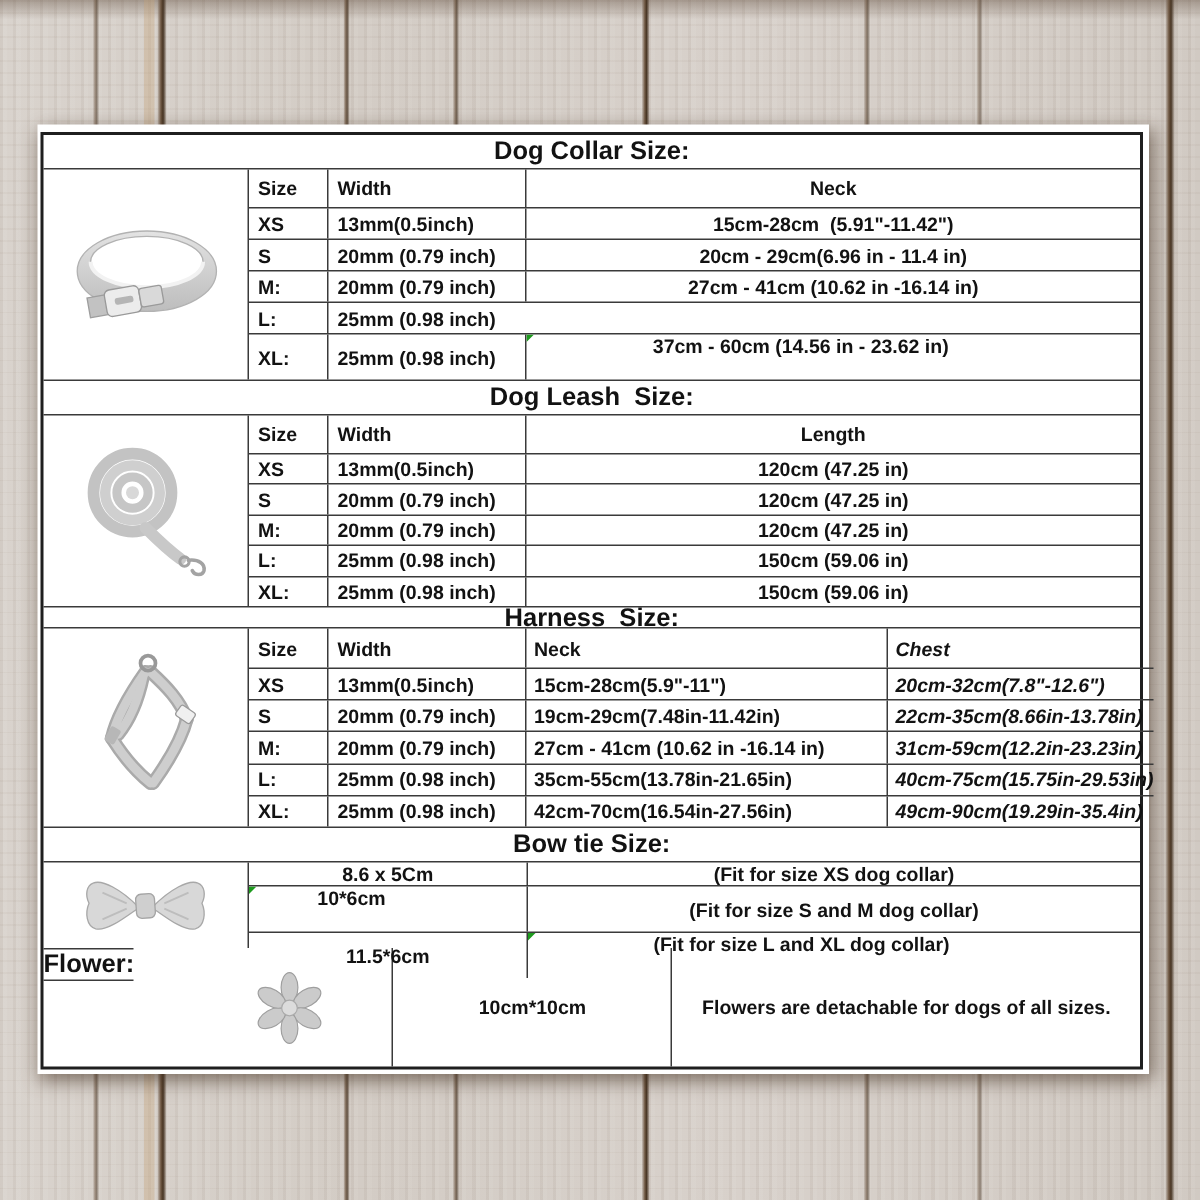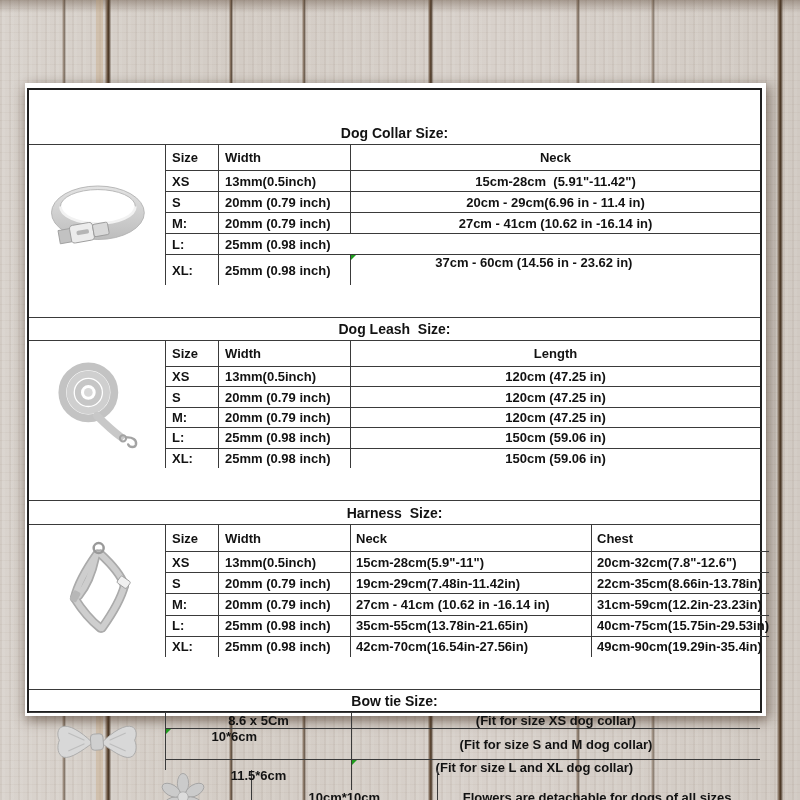--- a/index.html
+++ b/index.html
@@ -20,39 +20,39 @@
   .gap{position:absolute;top:0;bottom:0;width:4px;
     background:linear-gradient(90deg, rgba(90,70,54,.12), #6e5742 38%, #473524 62%, rgba(90,70,54,.12));}
   .tan{position:absolute;top:0;bottom:0;width:7px;background:#c7a377;opacity:.35;}
 
   .panel{position:absolute;left:25px;top:83px;width:741px;height:633px;background:var(--panel);
     box-shadow:0 5px 12px rgba(70,50,35,.45), 5px 2px 10px rgba(70,50,35,.28);}
   .tbl{position:absolute;left:2px;top:5px;width:735px;bottom:3px;
     border:2px solid var(--outer);display:flex;flex-direction:column;font-weight:700;}
 
   .band{flex:0 0 auto;display:flex;align-items:center;justify-content:center;
-    font-size:14px;white-space:pre;border-top:1px solid var(--gl);border-bottom:1px solid var(--gl);margin-top:32px;}
+    font-size:17px;white-space:pre;border-top:1px solid var(--gl);border-bottom:1px solid var(--gl);}
   .section:first-child .band{border-top:none;}
-  .band.h23{height:23px}.band.h24{height:24px}.band.h25{height:25px}.band.h22{height:22px}
+  .band.h23{height:23px}.band.h24{height:24px}.band.h25{height:15px}.band.h22{height:22px}
 
   .grid{display:flex;flex:0 0 auto;}
   .grid.fill{flex:1 1 auto;padding-left:36px;}
   .img-cell{flex:0 0 137px;border-right:1px solid var(--gl);
     display:flex;align-items:center;justify-content:center;}
   .rows{flex:1 1 auto;display:flex;flex-direction:column;}
   .row{display:flex;flex:1 1 0;align-items:stretch;}
   .row.fx{flex:0 0 auto;}
   .row + .row{border-top:1px solid var(--gl);}
   .cell{display:flex;align-items:center;font-size:13px;white-space:pre;position:relative;overflow:hidden;}
   .cell + .cell{border-left:1px solid var(--gl);}
   .c-size{flex:0 0 52px;padding-left:6px;}
   .c-width{flex:0 0 132px;padding-left:6px;}
   .c-main{flex:1 1 auto;justify-content:center;}
   .c-hneck{flex:0 0 241px;padding-left:5px;}
-  .c-hchest{flex:1 1 auto;padding-left:5px;}
+  .c-hchest{flex:1 1 auto;padding-left:5px;font-style:italic;}
   .c-bsize{flex:0 0 185px;justify-content:center;}
   .c-fit{flex:1 1 auto;justify-content:center;text-align:right;}
   .gmark{position:absolute;left:0;top:0;width:0;height:0;
     border-top:5px solid #1e9b1e;border-right:5px solid transparent;}
 </style>
 </head>
 <body>
 
 <div class="gap" style="left:62px;opacity:.55"></div>
 <div class="tan" style="left:96px"></div>

